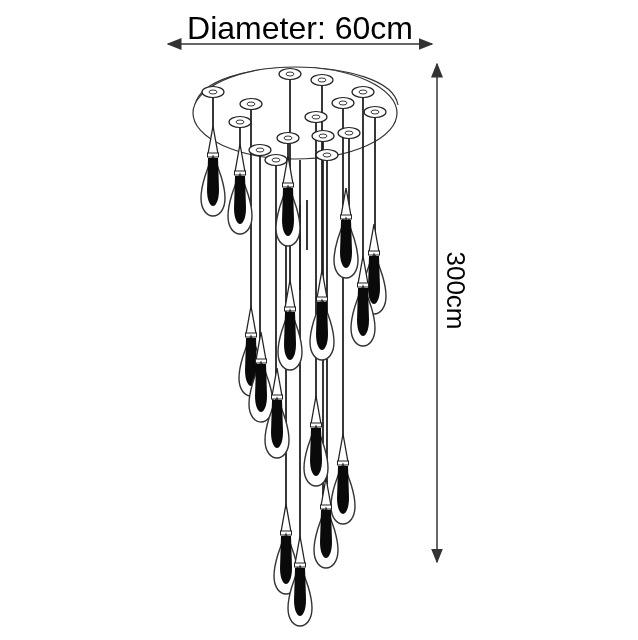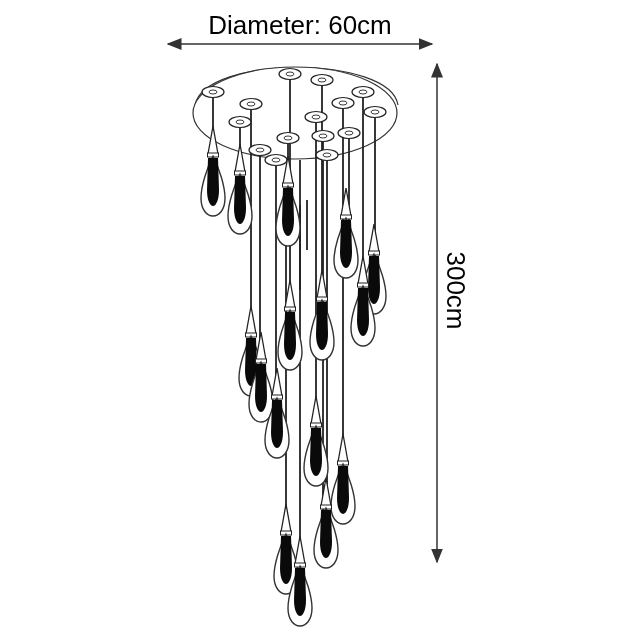--- a/index.html
+++ b/index.html
@@ -1,20 +1,20 @@
 <!DOCTYPE html>
 <html><head>
 <meta charset="utf-8">
 <style>
   html, body { margin: 0; padding: 0; background: #ffffff; }
   body { width: 638px; height: 640px; position: relative; overflow: hidden;
          font-family: "Liberation Sans", sans-serif; }
   #diagram { position: absolute; left: 0; top: 0; width: 638px; height: 640px; }
   .label-top { position: absolute; left: 0; top: 10px; width: 600px; text-align: center;
-               font-size: 26px; color: #000; letter-spacing: 0; }
+               font-size: 32px; color: #000; letter-spacing: 0; }
   .label-side { position: absolute; left: 410px; top: 275px; width: 90px; text-align: center;
                 font-size: 26px; color: #000; transform: rotate(90deg); transform-origin: center center; }
 </style>
 </head>
 <body>
 
 <div>
   <div class="label-top">Diameter: 60cm</div>
   <div class="label-side">300cm</div>
 

